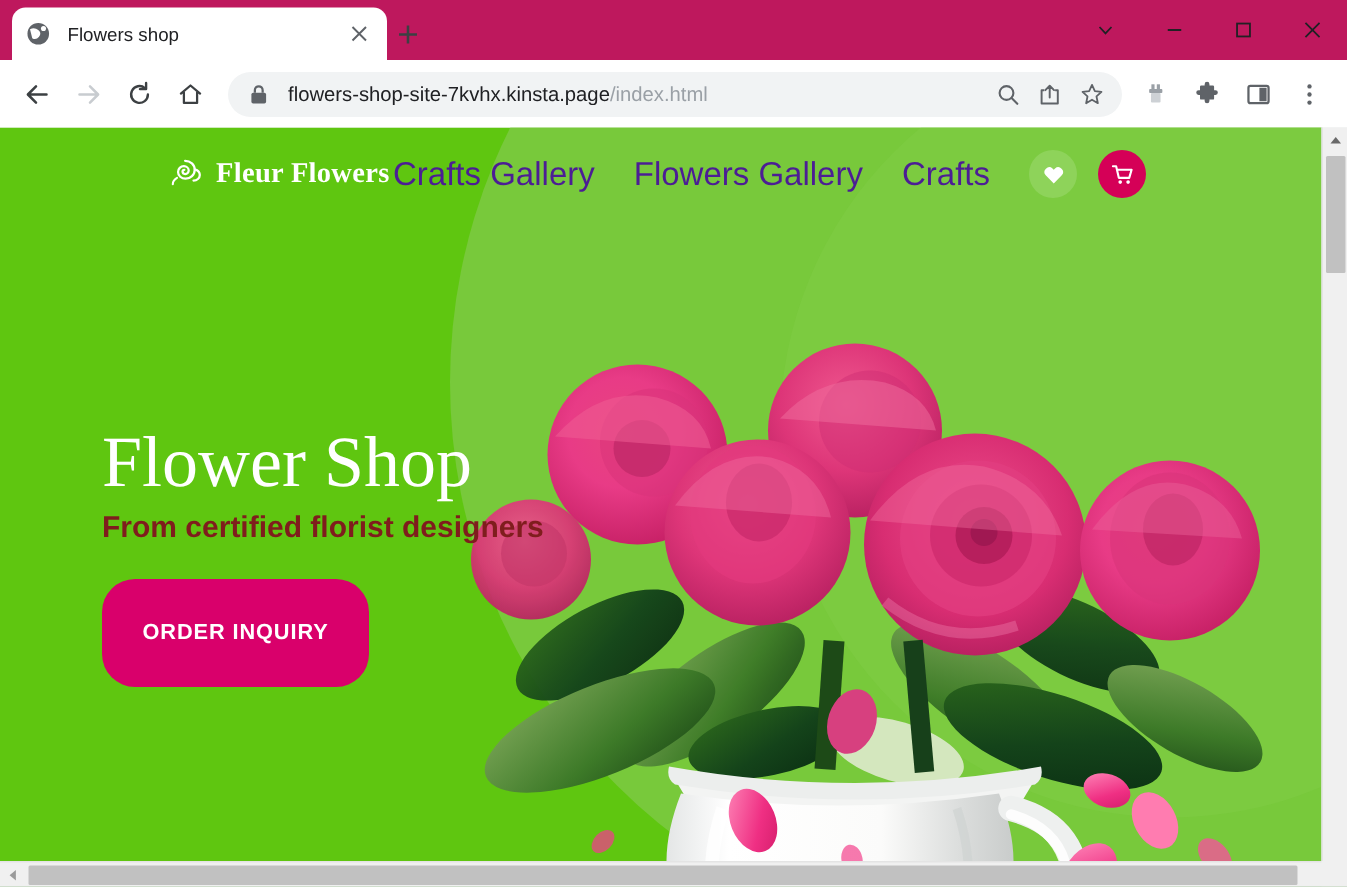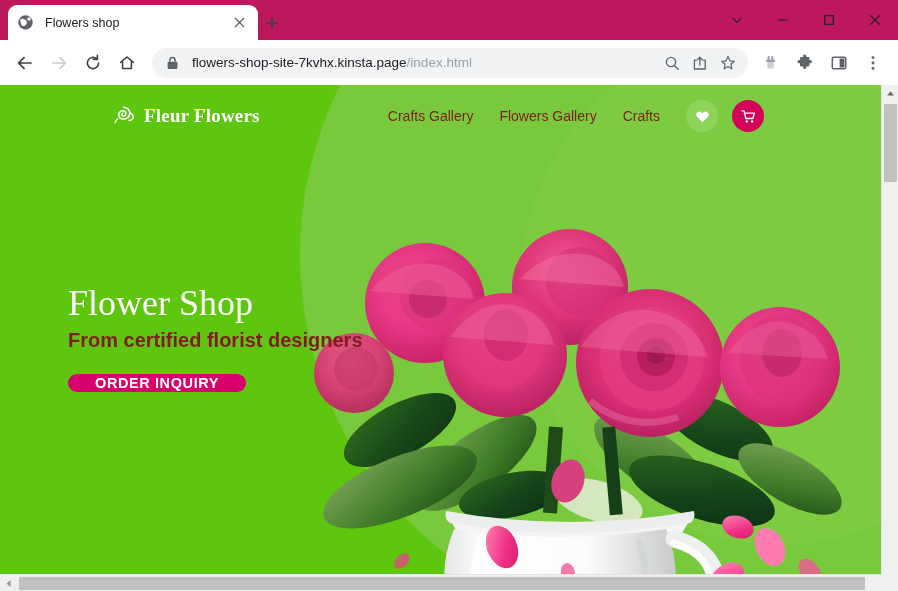--- a/index.html
+++ b/index.html
@@ -146,56 +146,56 @@
   .brand-name {
     font-family: "Liberation Serif", serif;
     font-size: 19px; font-weight: 700; color: #ffffff;
     letter-spacing: .2px;
   }
   .nav {
     margin-left: auto;
     display: flex; align-items: center;
   }
   .nav-link {
-    font-size: 14px; color: #7f1d1d;
+    font-size: 22px; color: #4c1d95;
     margin-right: 26px;
     white-space: nowrap;
     text-decoration: none;
   }
   .icon-circle {
     width: 32px; height: 32px; border-radius: 50%;
     display: flex; align-items: center; justify-content: center;
     flex: 0 0 32px;
   }
   .icon-circle.fav { background: #8ed35a; margin-right: 14px; }
   .icon-circle.cart { background: #d50057; }
 
   
   .hero-text {
     position: absolute; left: 68px; top: 200px;
     width: 330px;
   }
   .hero-title {
     font-family: "Liberation Serif", serif;
-    font-size: 36px; line-height: 1.02;
+    font-size: 48px; line-height: 1.02;
     color: #ffffff; font-weight: 400;
     white-space: nowrap;
   }
   .hero-sub {
     font-size: 20px; font-weight: 700; color: #7f1d1d;
     margin-top: 7px; white-space: nowrap;
   }
   .cta {
     margin-top: 22px;
     display: inline-block;
     background: #d9006b;
     color: #ffffff;
     font-size: 14.5px; font-weight: 700;
     letter-spacing: .6px;
-    padding: 1px 27px;
+    padding: 28px 27px;
     border-radius: 22px;
     border: none;
     font-family: "Liberation Sans", sans-serif;
   }
 
   
   .bouquet { position: absolute; left: 250px; top: 110px; width: 640px; height: 400px; }
 
   
   .vscroll {

